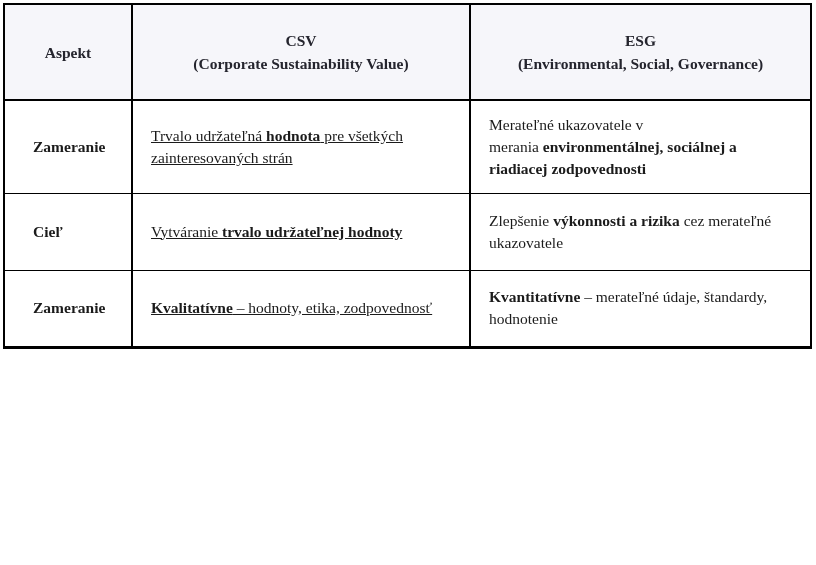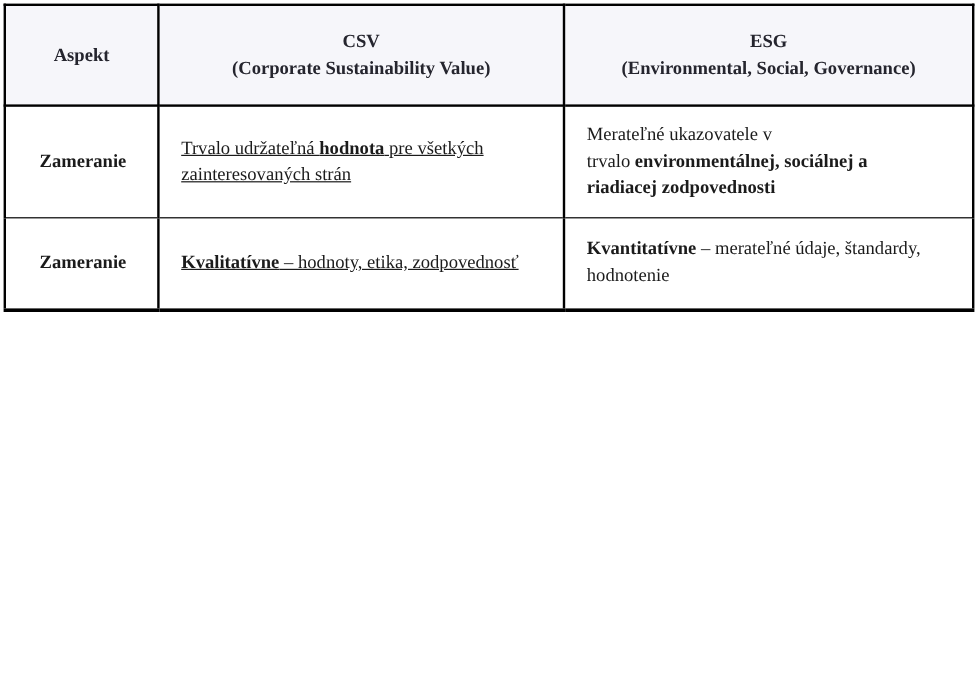--- a/index.html
+++ b/index.html
@@ -37,21 +37,21 @@
   table.cmp tbody td{
     border-top-width:1px;
     border-bottom-width:1px;
   }
   table.cmp tbody tr:last-child td{
     border-bottom-width:3px;
   }
   table.cmp thead th{
     border-bottom-width:2px;
   }
-  thead tr{height:84px;margin-top:28px;}
+  thead tr{height:96px;margin-top:28px;}
   tbody tr{height:77px;}
   tbody tr.tall{height:93px;}
   th{
     background:var(--header-bg);
     color:var(--header-text);
     font-weight:bold;
     font-size:15.5px;
     line-height:23px;
     text-align:center;
     vertical-align:middle;
@@ -93,21 +93,26 @@
       <tr>
         <th><span>Aspekt</span></th>
         <th><span>CSV</span><br><span>(Corporate Sustainability Value)</span></th>
         <th><span>ESG</span><br><span>(Environmental, Social, Governance)</span></th>
       </tr>
     </thead>
     <tbody id="tbody">
         <tr class="tall">
           <td class="aspect"><span>Zameranie</span></td>
           <td class="csv"><span>Trvalo udržateľná </span><span class="b">hodnota</span><span> pre všetkých zainteresovaných strán</span></td>
-          <td class="esg"><span>Merateľné ukazovatele v</span><br><span>trvalo </span><span class="b">environmentálnej, sociálnej a riadiacej zodpovednosti</span></td>
+          <td class="esg"><span>Merateľné ukazovatele v</span><br><span>merania </span><span class="b">environmentálnej, sociálnej a riadiacej zodpovednosti</span></td>
+        </tr>
+        <tr>
+          <td class="aspect"><span>Cieľ</span></td>
+          <td class="csv"><span>Vytváranie </span><span class="b">trvalo udržateľnej hodnoty</span></td>
+          <td class="esg"><span>Zlepšenie </span><span class="b">výkonnosti a rizika</span><span> cez merateľné ukazovatele</span></td>
         </tr>
         <tr>
           <td class="aspect"><span>Zameranie</span></td>
           <td class="csv"><span class="b">Kvalitatívne</span><span> – hodnoty, etika, zodpovednosť</span></td>
           <td class="esg"><span class="b">Kvantitatívne</span><span> – merateľné údaje, štandardy, hodnotenie</span></td>
         </tr>
       </tbody>
   </table>
 </div>
 

